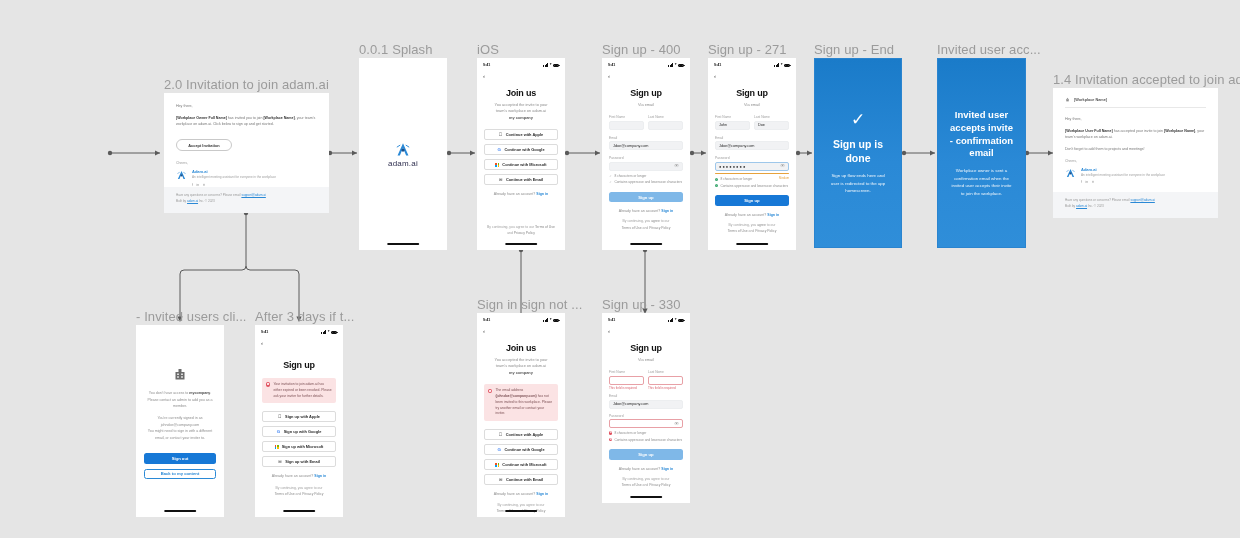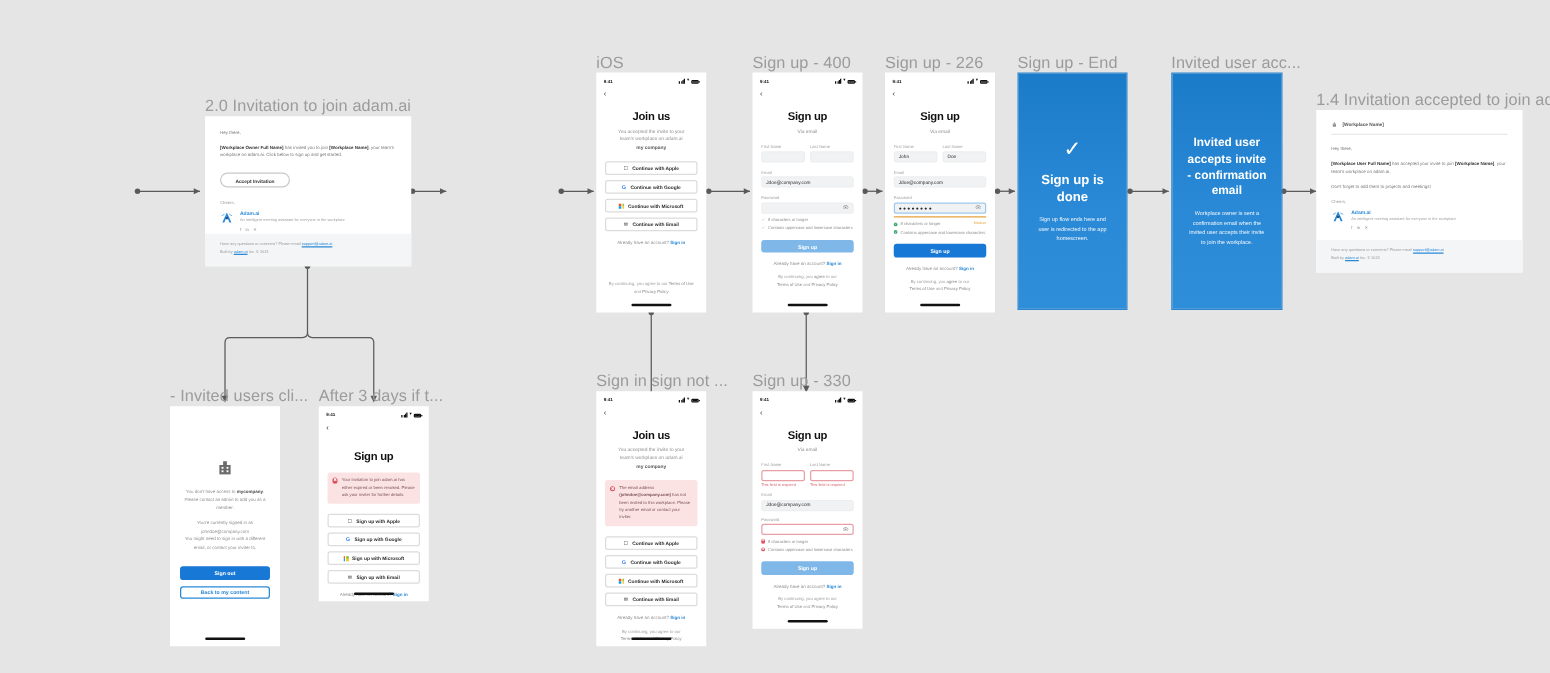--- a/index.html
+++ b/index.html
@@ -256,20 +256,34 @@
         </div>
         <div class="e-foot-line">
           <span>Built by</span>
           <a>adam.ai</a>
           <span>Inc. © 2023</span>
         </div>
       </div>
     </div>
   </div>
 
+  <div class="frame" style="left:359px;top:58px;width:88px;height:192px;">
+    <div class="frame-label big">0.0.1 Splash</div>
+    <div class="phone">
+      <div class="splash">
+        <svg class="splash-logo" viewBox="0 0 24 22">
+          <path d="M12 3 L19.5 20 L16.3 20 L12 9.6 L7.7 20 L4.5 20 Z" fill="#2a89d6"></path>
+          <circle cx="12" cy="12.5" r="2.2" fill="#1b4f8a"></circle>
+          <path d="M3.5 8.5 L8.2 5.6 M20.5 8.5 L15.8 5.6" stroke="#2a89d6" stroke-width="1.3" fill="none"></path>
+        </svg>
+        <div class="splash-name">adam.ai</div>
+      </div>
+      <div class="homebar"></div>
+    </div>
+  </div>
 
   <div class="frame" style="left:477px;top:58px;width:88px;height:192px;">
     <div class="frame-label big">iOS</div>
     <div class="phone">
       <div class="statusbar">
         <div class="sb-time">9:41</div>
         <div class="sb-icons">
           <div class="sb-bars">
               <i></i>
               <i></i>
@@ -393,21 +407,21 @@
           <b>Terms of Use</b>
           <span>and</span>
           <b>Privacy Policy</b>
         </div>
       </div>
       <div class="homebar"></div>
     </div>
   </div>
 
   <div class="frame" style="left:708px;top:58px;width:88px;height:192px;">
-    <div class="frame-label big">Sign up - 226</div>
+    <div class="frame-label big">Sign up - 271</div>
     <div class="phone">
       <div class="statusbar">
         <div class="sb-time">9:41</div>
         <div class="sb-icons">
           <div class="sb-bars">
               <i></i>
               <i></i>
               <i></i>
               <i></i>
             </div>
@@ -565,21 +579,21 @@
         </div>
       </div>
       <div style="padding:0 8px;position:absolute;bottom:38px;left:0;right:0;">
         <div class="cta solid">Sign out</div>
         <div class="cta outline" style="margin-top:5px;">Back to my content</div>
       </div>
       <div class="homebar"></div>
     </div>
   </div>
 
-  <div class="frame" style="left:255px;top:325px;width:88px;height:156px;">
+  <div class="frame" style="left:255px;top:325px;width:88px;height:192px;">
     <div class="frame-label big">After 3 days if t...</div>
     <div class="phone">
       <div class="statusbar">
         <div class="sb-time">9:41</div>
         <div class="sb-icons">
           <div class="sb-bars">
               <i></i>
               <i></i>
               <i></i>
               <i></i>

